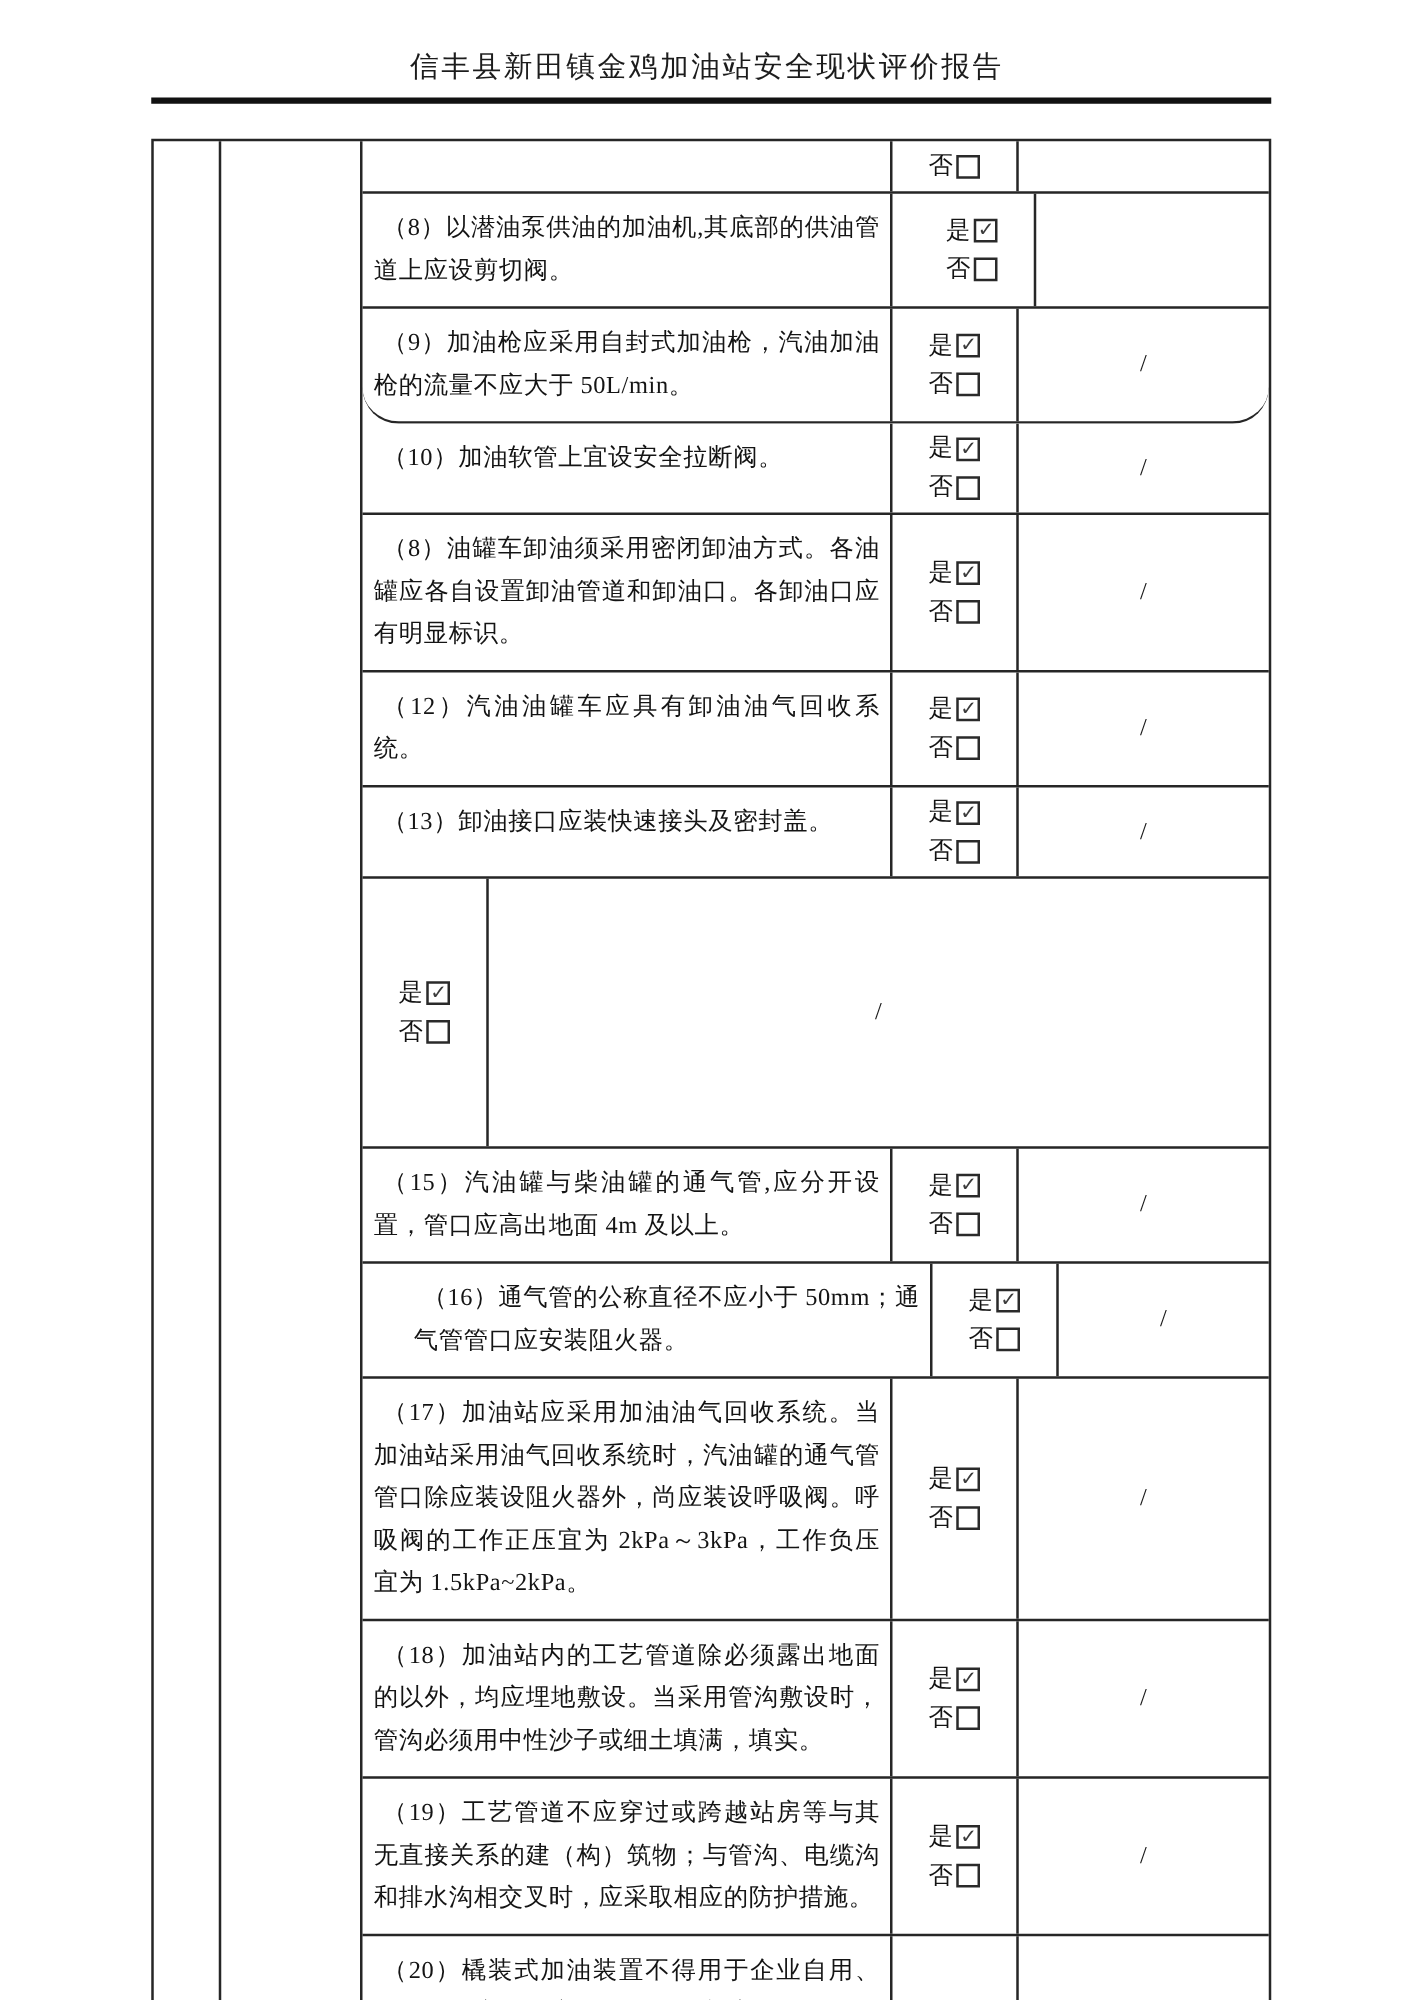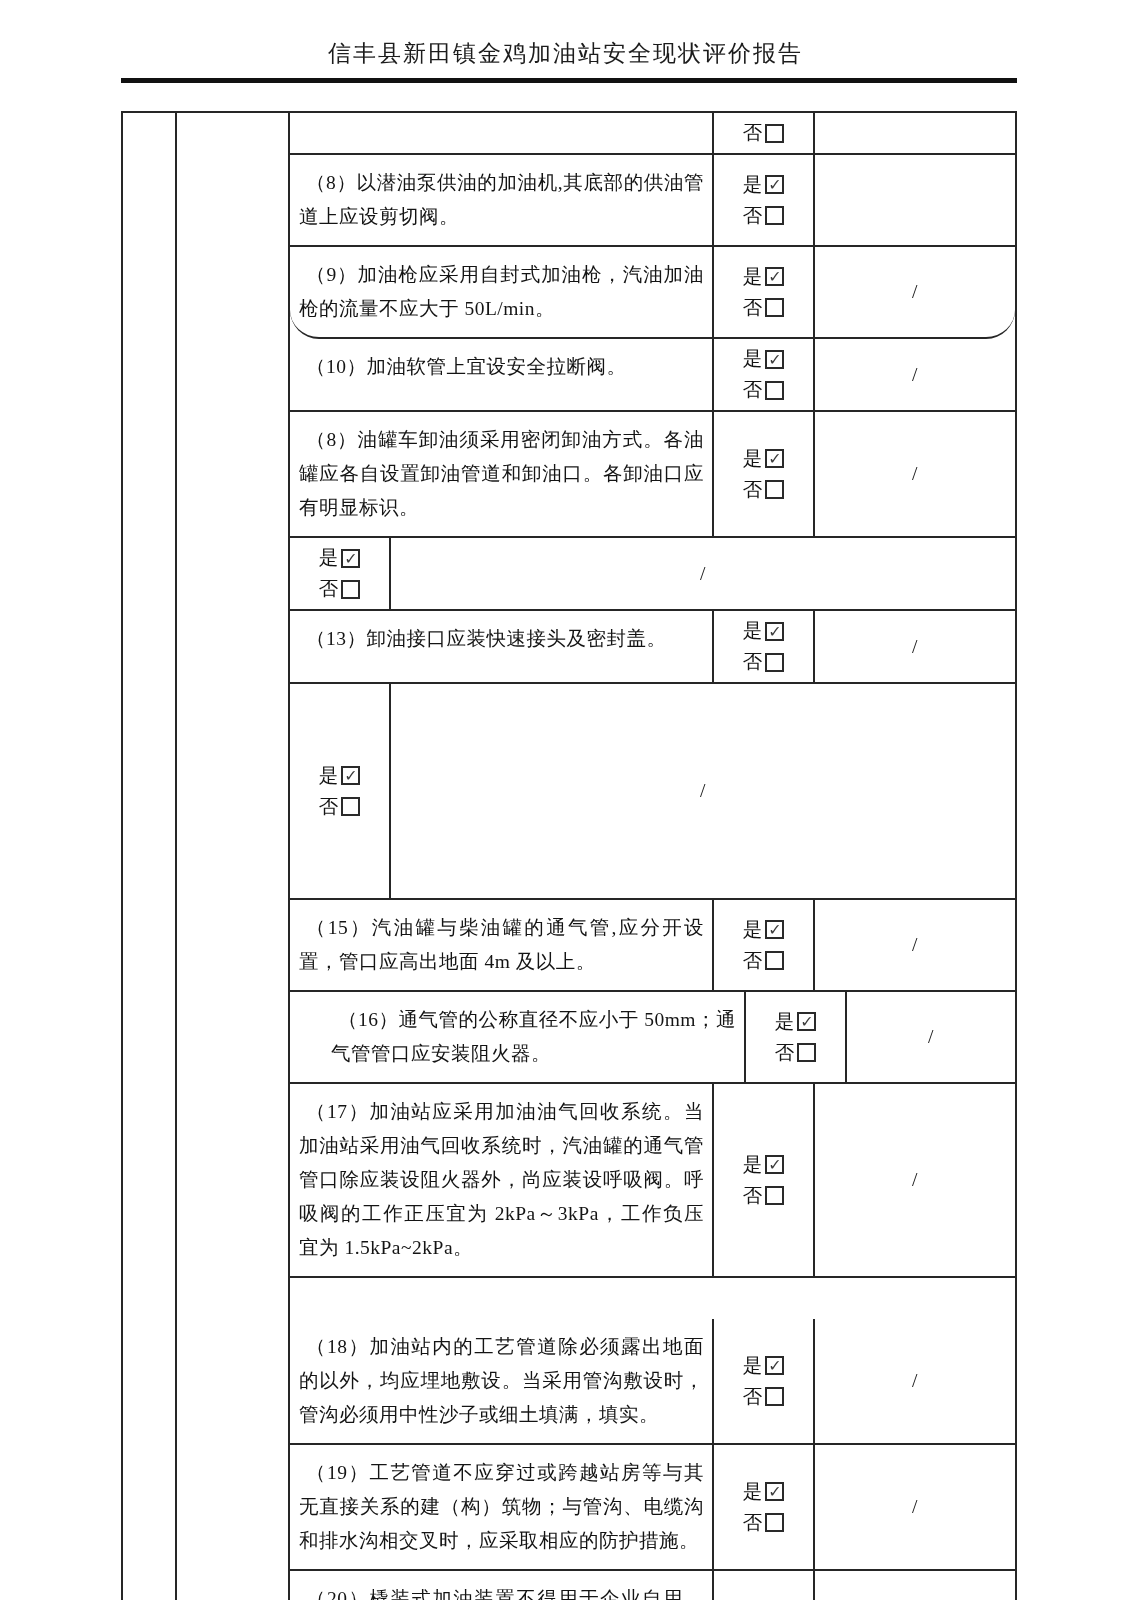--- a/index.html
+++ b/index.html
@@ -95,31 +95,31 @@
     content: "\2713";
     position: absolute;
     left: 1px;
     top: -4px;
     font-size: 16px;
     font-weight: 400;
     color: #3b3b3b;
   }
   
   .rows .row:nth-child(1)  { min-height: 40px; }
-  .rows .row:nth-child(2)  { min-height: 70px; }
+  .rows .row:nth-child(2)  { min-height: 70px; gap: 14px; }
   .rows .row:nth-child(3)  { min-height: 68px; border-radius: 29px; }
   .rows .row:nth-child(4)  { min-height: 66px; }
   .rows .row:nth-child(5)  { min-height: 100px; }
   .rows .row:nth-child(6)  { min-height: 70px; }
   .rows .row:nth-child(7)  { min-height: 65px; justify-content: center; }
   .rows .row:nth-child(8)  { min-height: 214px; }
   .rows .row:nth-child(9)  { min-height: 67px; }
   .rows .row:nth-child(10) { min-height: 68px; padding-left: 32px; }
   .rows .row:nth-child(11) { min-height: 172px; }
-  .rows .row:nth-child(12) { min-height: 104px; margin-top: 41px; }
+  .rows .row:nth-child(12) { min-height: 104px; }
   .rows .row:nth-child(13) { min-height: 100px; }
   .rows .row:nth-child(14) { min-height: 96px; }
   .rows .row:nth-child(1) .cell.yesno { padding: 4px 0; }
 </style>
 </head>
 <body>
 
 <div class="page">
 
   <div class="doc-title">信丰县新田镇金鸡加油站安全现状评价报告</div>
@@ -194,20 +194,21 @@
             </span>
             <span class="opt">
               <span>否</span>
               <span class="checkbox"></span>
             </span>
           </div>
     <div class="cell remark">/</div>
   </div>
 
   <div class="row">
+    <div class="cell content">（12）汽油油罐车应具有卸油油气回收系统。</div>
     <div class="cell yesno">
             <span class="opt">
               <span>是</span>
               <span class="checkbox checked"></span>
             </span>
             <span class="opt">
               <span>否</span>
               <span class="checkbox"></span>
             </span>
           </div>

